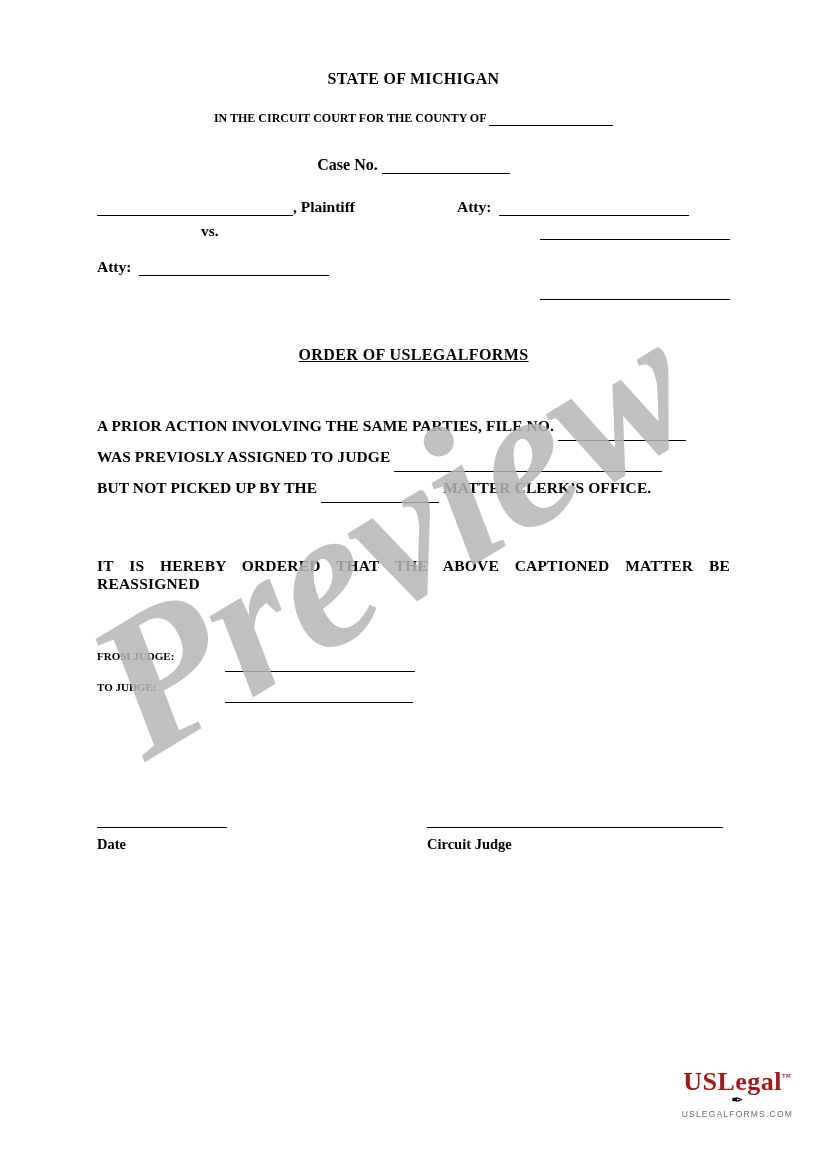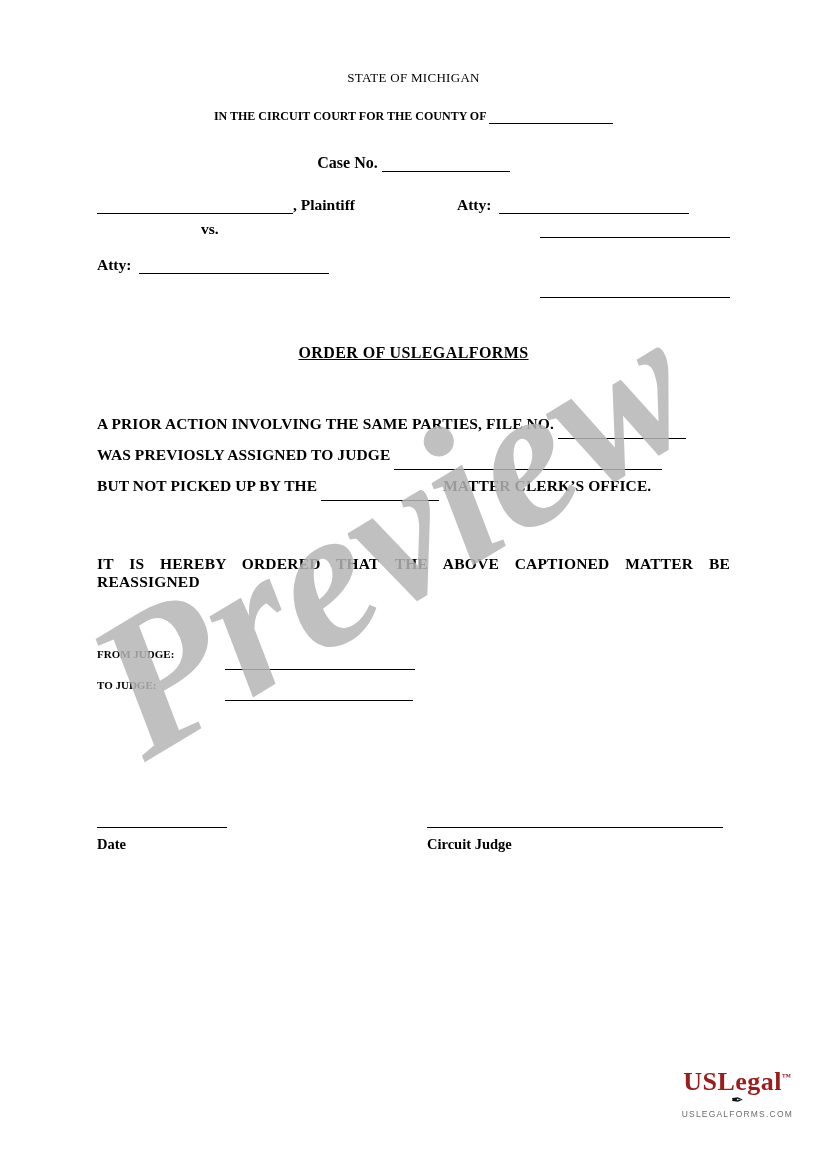--- a/index.html
+++ b/index.html
@@ -21,22 +21,22 @@
   }
   .doc {
     position: absolute;
     left: 97px;
     top: 70px;
     width: 633px;
   }
   .center { text-align: center; }
 
   .line-title {
-    font-size: 13px;
-    font-weight: normal;
+    font-size: 16px;
+    font-weight: bold;
     letter-spacing: 0.3px;
     margin: 0 0 22px 0;
   }
   .line-court {
     font-size: 12px;
     font-weight: bold;
     margin: 0 0 30px 0;
   }
   .line-case {
     font-size: 16px;

